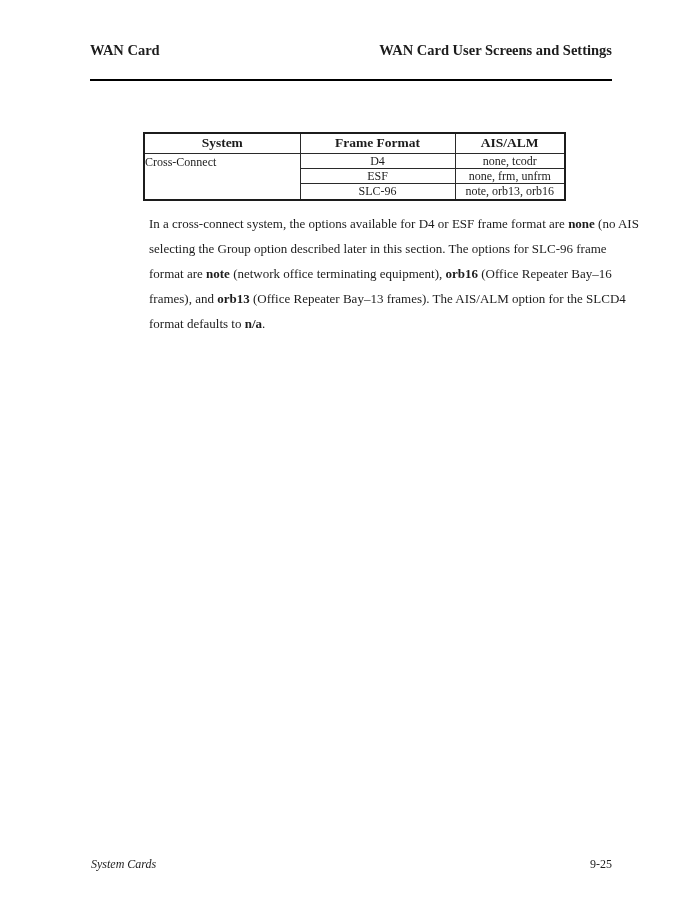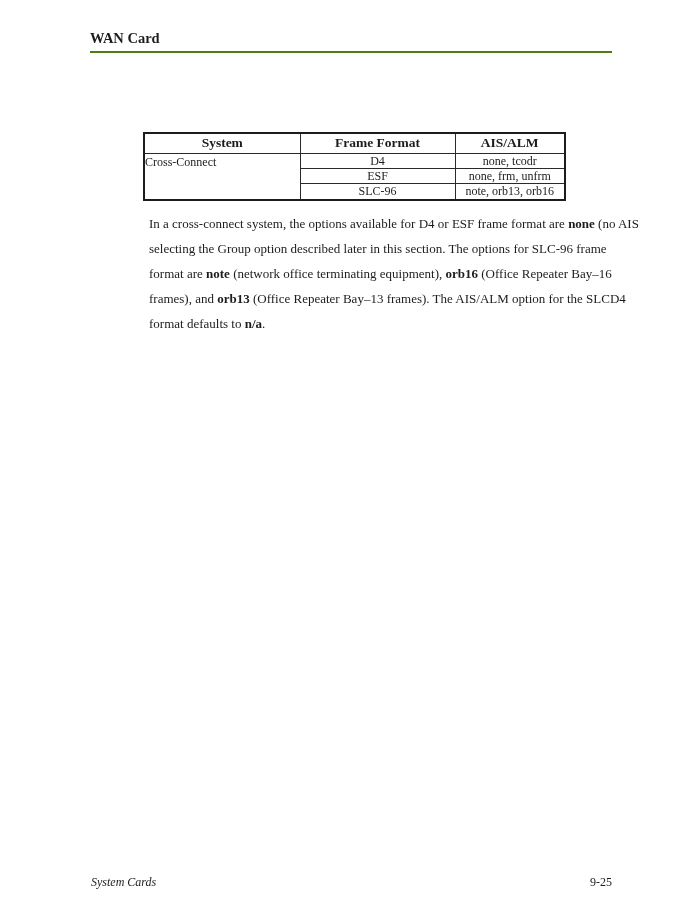--- a/index.html
+++ b/index.html
@@ -12,27 +12,27 @@
     height: 898px;
     margin: 0 auto;
     background: #ffffff;
     overflow: hidden;
   }
 
   
   .running-header {
     position: absolute;
     left: 90px;
-    top: 30px;
+    top: 42px;
     width: 522px;
     display: flex;
     justify-content: space-between;
     align-items: baseline;
-    border-bottom: 2px solid #4d7c0f;
-    padding-bottom: 4px;
+    border-bottom: 2px solid #000000;
+    padding-bottom: 20px;
     font-weight: bold;
     font-size: 14.5px;
   }
 
   
   .table-title {
     position: absolute;
     left: 143px;
     top: 99px;
     width: 421px;
@@ -81,36 +81,37 @@
     width: 470px;
     font-size: 13px;
   }
   .para-line { line-height: 16px; height: 16px; white-space: nowrap; margin-top: 9px; }
   .para-line .bold { font-weight: bold; }
 
   
   .running-footer {
     position: absolute;
     left: 91px;
-    top: 875px;
+    top: 857px;
     width: 521px;
     display: flex;
     justify-content: space-between;
     align-items: baseline;
     font-size: 12px;
   }
   .footer-left { font-style: italic; }
 </style>
 </head>
 <body>
 
 <div class="page">
 
   <div class="running-header">
     <span>WAN Card</span>
+    <span>WAN Card User Screens and Settings</span>
   </div>
 
 
   <table class="settings">
     <colgroup>
       <col class="c-system">
         <col class="c-frame">
         <col class="c-ais">
     </colgroup>
     <thead>

